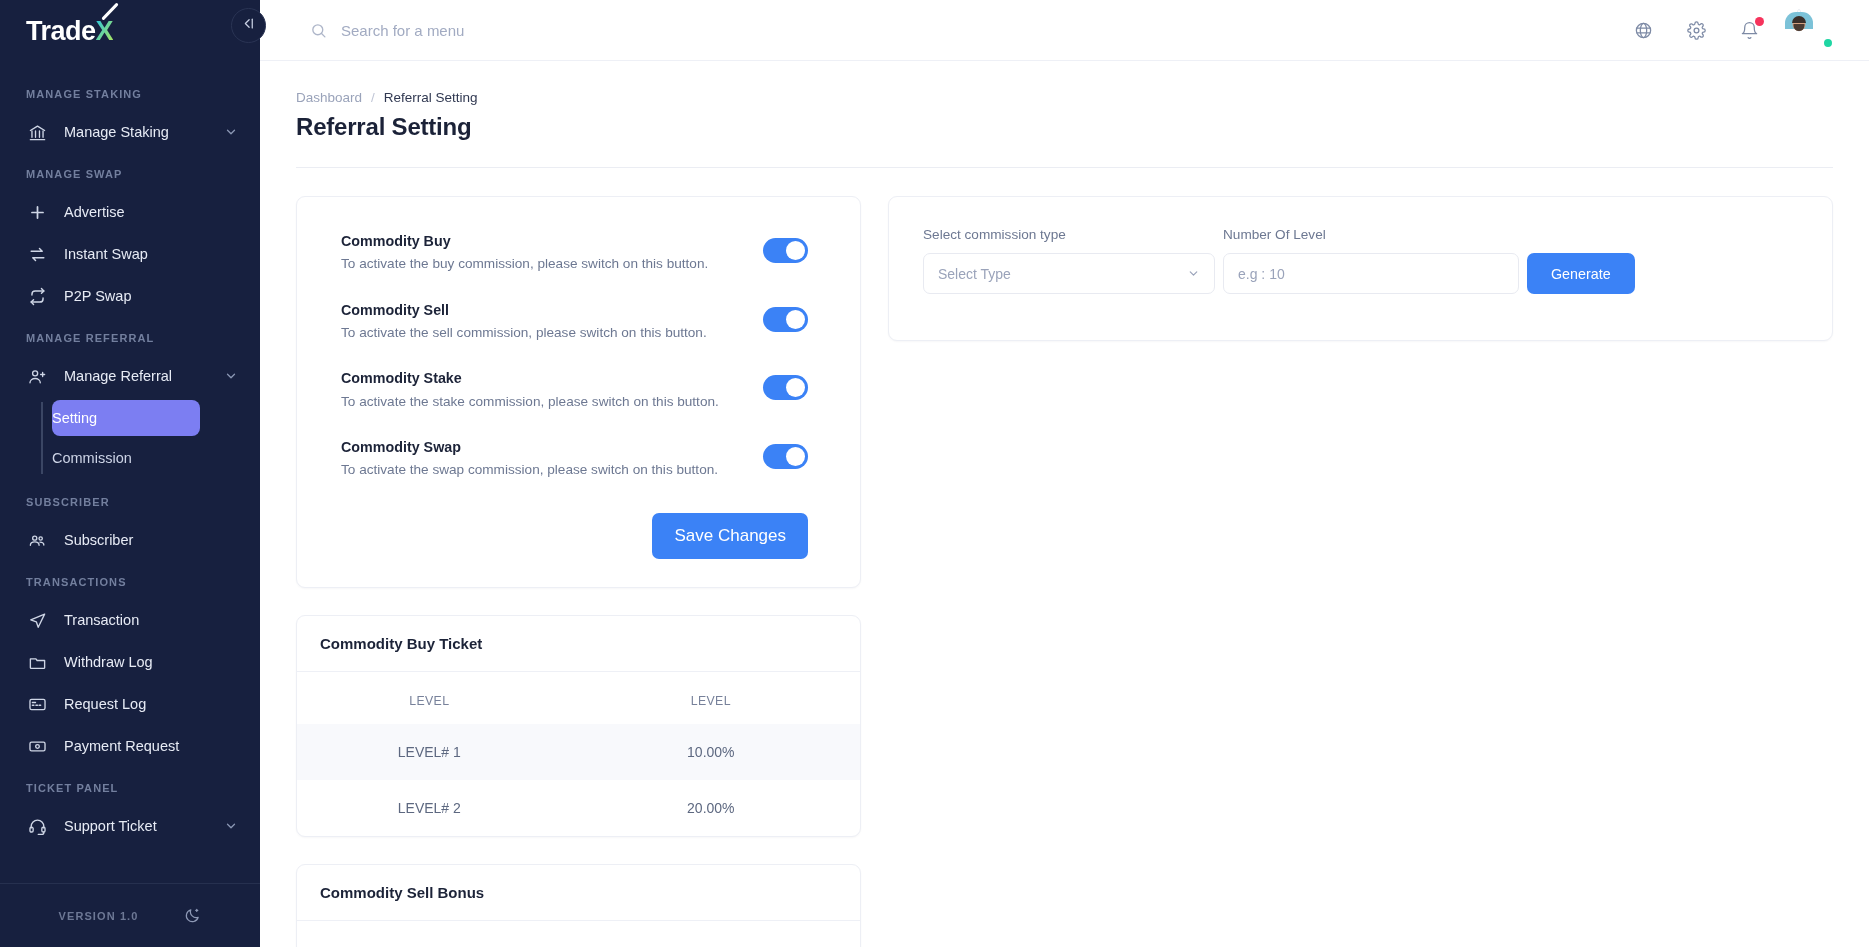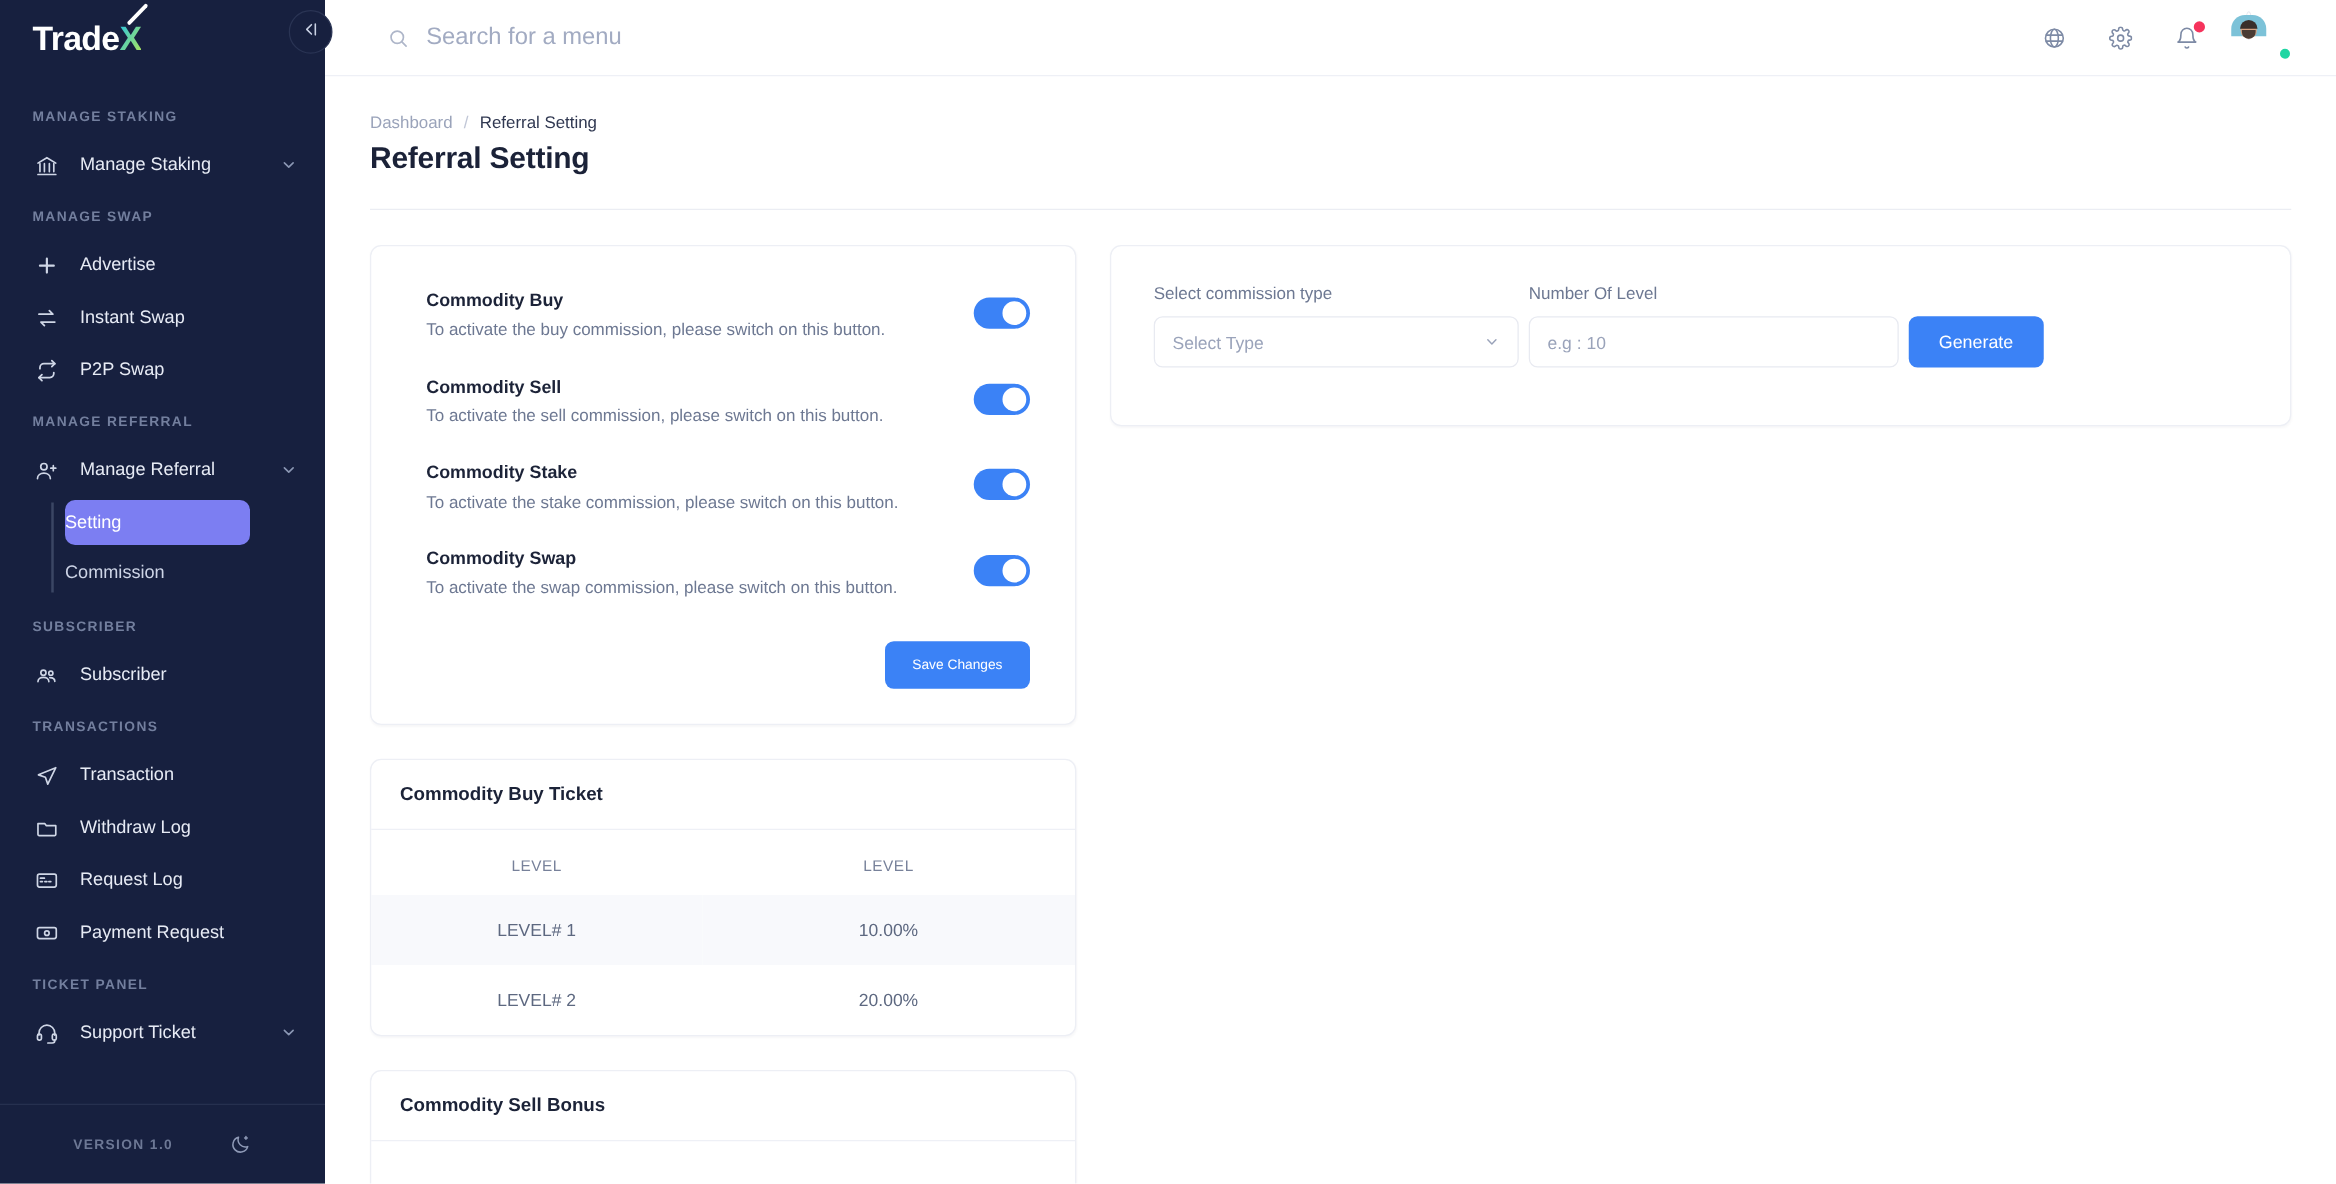--- a/index.html
+++ b/index.html
@@ -112,21 +112,21 @@
     display: flex; align-items: center;
     padding: 0 36px 0 50px;
     background: #fff;
   }
   .search-box { display: flex; align-items: center; gap: 14px; flex: 1 1 auto; }
   .search-ico { color: #aeb6c9; display: flex; }
   .search-ico svg { width: 17px; height: 17px; }
   .search-input {
     border: none; outline: none; background: transparent;
     font-family: "Liberation Sans", sans-serif;
-    font-size: 19px; color: #2b3350; width: 420px;
+    font-size: 15px; color: #2b3350; width: 420px;
   }
   .search-input::placeholder { color: #a2abc2; }
 
   .topbar-right { display: flex; align-items: center; gap: 34px; }
   .tb-icon { color: #7d8aa5; display: flex; position: relative; cursor: pointer; }
   .tb-icon svg { width: 19px; height: 19px; }
   .notif-dot {
     position: absolute; right: -5px; top: -4px;
     width: 9px; height: 9px; border-radius: 50%; background: #f6335c;
   }
@@ -158,38 +158,38 @@
   .cards-row { display: flex; gap: 27px; margin-top: 28px; align-items: flex-start; }
   .col-left { width: 565px; flex: 0 0 565px; }
   .col-right { flex: 1 1 auto; }
 
   .card {
     background: #ffffff; border: 1px solid #edeff5;
     border-radius: 9px; box-shadow: 0 1px 2px rgba(24,34,64,0.035);
   }
 
   
-  .toggle-card { padding: 26px 36px 28px 44px; }
+  .toggle-card { padding: 26px 52px 28px 44px; }
   .toggle-row { display: flex; align-items: flex-start; justify-content: space-between; padding: 9px 0; }
   .toggle-row + .toggle-row { margin-top: 9px; }
   .tr-text .tr-title { font-size: 14.3px; font-weight: 700; color: #1c2338; line-height: 1.35; }
   .tr-text .tr-desc { font-size: 13.6px; color: #6d7892; margin-top: 4px; line-height: 1.35; }
   .switch {
     width: 45px; height: 25px; border-radius: 13px; background: #3b82f6;
     position: relative; flex: 0 0 45px; margin-top: 6px; cursor: pointer;
   }
   .switch .knob {
     position: absolute; right: 3px; top: 3px;
     width: 19px; height: 19px; border-radius: 50%; background: #fff;
   }
   .btn-row { display: flex; justify-content: flex-end; margin-top: 24px; }
   .btn-primary {
     background: #3b82f6; color: #ffffff; border: none; border-radius: 7px;
     font-family: "Liberation Sans", sans-serif;
-    font-size: 11px; padding: 13px 22px; cursor: pointer;
+    font-size: 17px; padding: 13px 22px; cursor: pointer;
   }
 
   
   .gen-card { padding: 30px 34px 46px 34px; }
   .gen-grid { display: flex; align-items: flex-end; gap: 8px; }
   .field { display: flex; flex-direction: column; }
   .field-type { width: 292px; flex: 0 0 292px; }
   .field-level { flex: 1 1 auto; max-width: 296px; }
   .field-label { font-size: 13.6px; color: #6d7892; margin-bottom: 11px; }
   .control {

